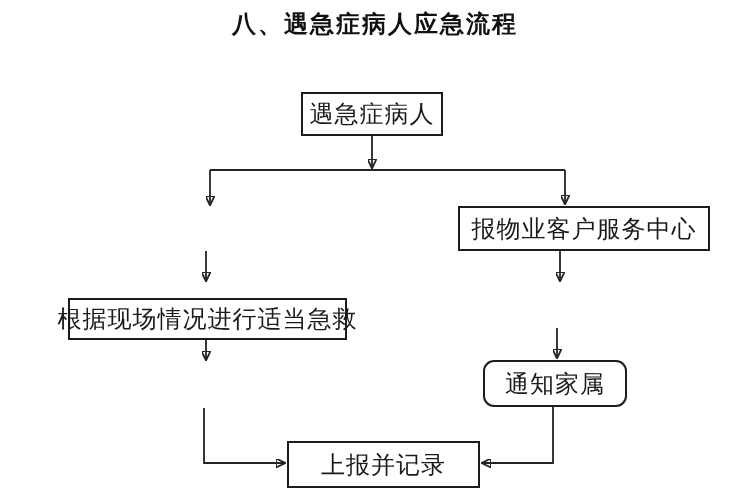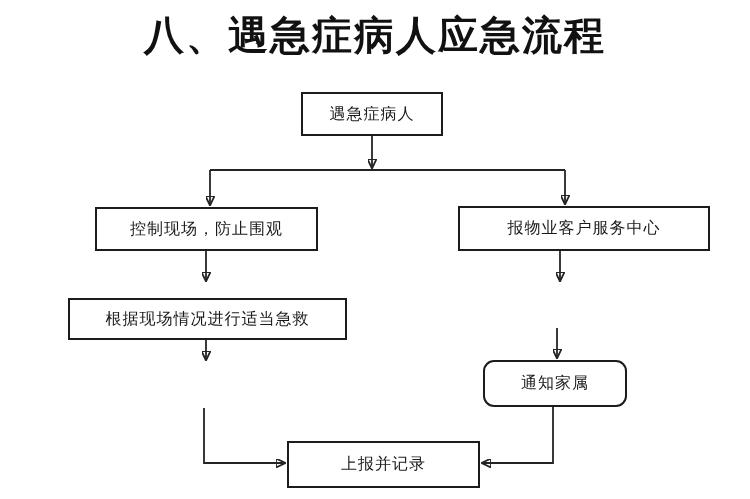--- a/index.html
+++ b/index.html
@@ -16,34 +16,34 @@
     font-family: "Liberation Serif", "DejaVu Serif", serif;
   }
   .title {
     position: absolute;
     left: 0;
     top: 8px;
     width: 750px;
     text-align: center;
     font-family: "Liberation Sans", "DejaVu Sans", sans-serif;
     font-weight: 700;
-    font-size: 40px;
+    font-size: 24px;
     letter-spacing: 2px;
     color: #111111;
     white-space: nowrap;
   }
   .node {
     position: absolute;
     box-sizing: border-box;
     border: 2px solid #1c1c1c;
     background: #ffffff;
     display: flex;
     align-items: center;
     justify-content: center;
-    font-size: 16px;
+    font-size: 24px;
     letter-spacing: 1px;
     color: #1a1a1a;
     white-space: nowrap;
     z-index: 2;
   }
   #node-start          { left: 301px; top:  92px; width: 142px; height: 44px; }
   #node-control-scene  { left:  95px; top: 207px; width: 223px; height: 44px; }
   #node-first-aid      { left:  68px; top: 298px; width: 279px; height: 42px; }
   #node-guide-vehicle  { left:  80px; top: 362px; width: 247px; height: 46px; }
   #node-report-center  { left: 458px; top: 206px; width: 252px; height: 45px; text-align: center; }
@@ -86,21 +86,20 @@
     <line x1="206" y1="251" x2="206" y2="281" marker-end="url(#arrow)"></line>
     <line x1="206" y1="328" x2="206" y2="360" marker-end="url(#arrow)"></line>
     <path d="M204,408 L204,463 L285,463" marker-end="url(#arrow)"></path>
     <line x1="560" y1="251" x2="560" y2="281" marker-end="url(#arrow)"></line>
     <line x1="557" y1="328" x2="557" y2="358" marker-end="url(#arrow)"></line>
     <path d="M553,407 L553,463 L482,463" marker-end="url(#arrow)"></path>
   </svg>
 
   <div class="node" id="node-start">遇急症病人</div>
 
-  <div class="node" id="node-control-scene">控制现场，防止围观</div>
 
   <div class="node" id="node-first-aid">根据现场情况进行适当急救</div>
 
 
   <div class="node" id="node-report-center">报物业客户服务中心</div>
 
 
   <div class="node" id="node-notify-family">通知家属</div>
 
   <div class="node" id="node-report-record">上报并记录</div>

